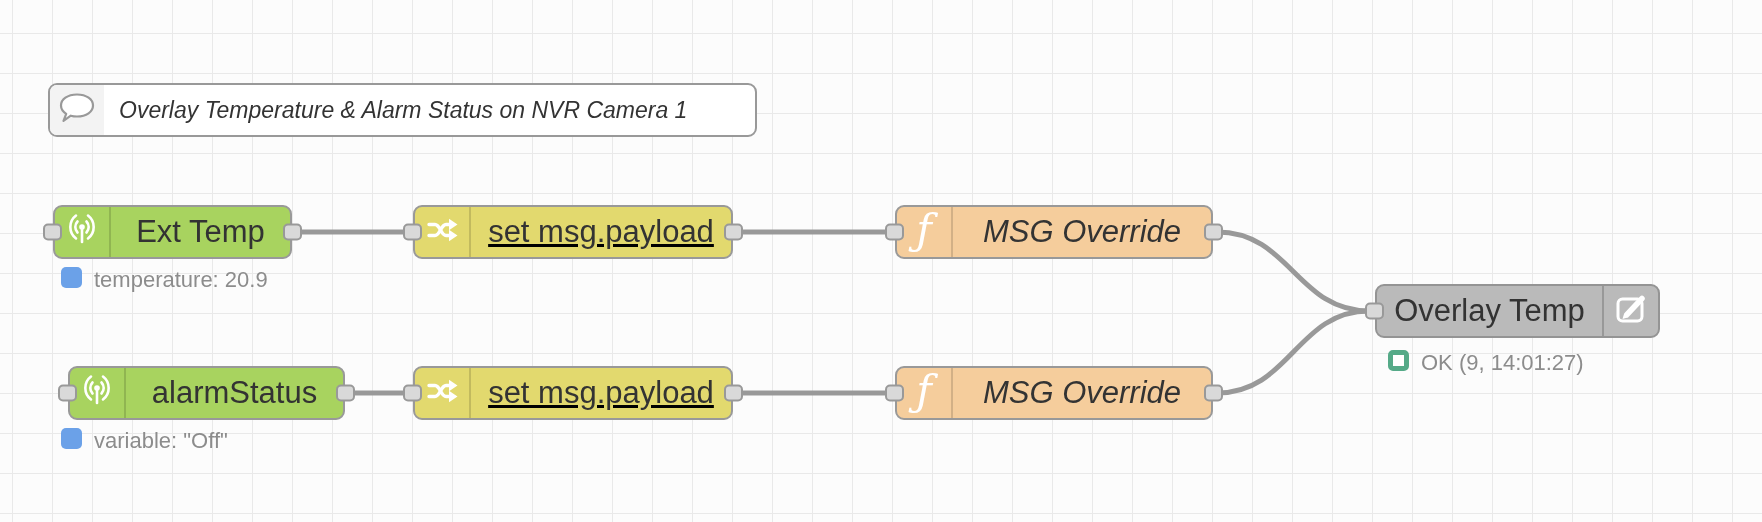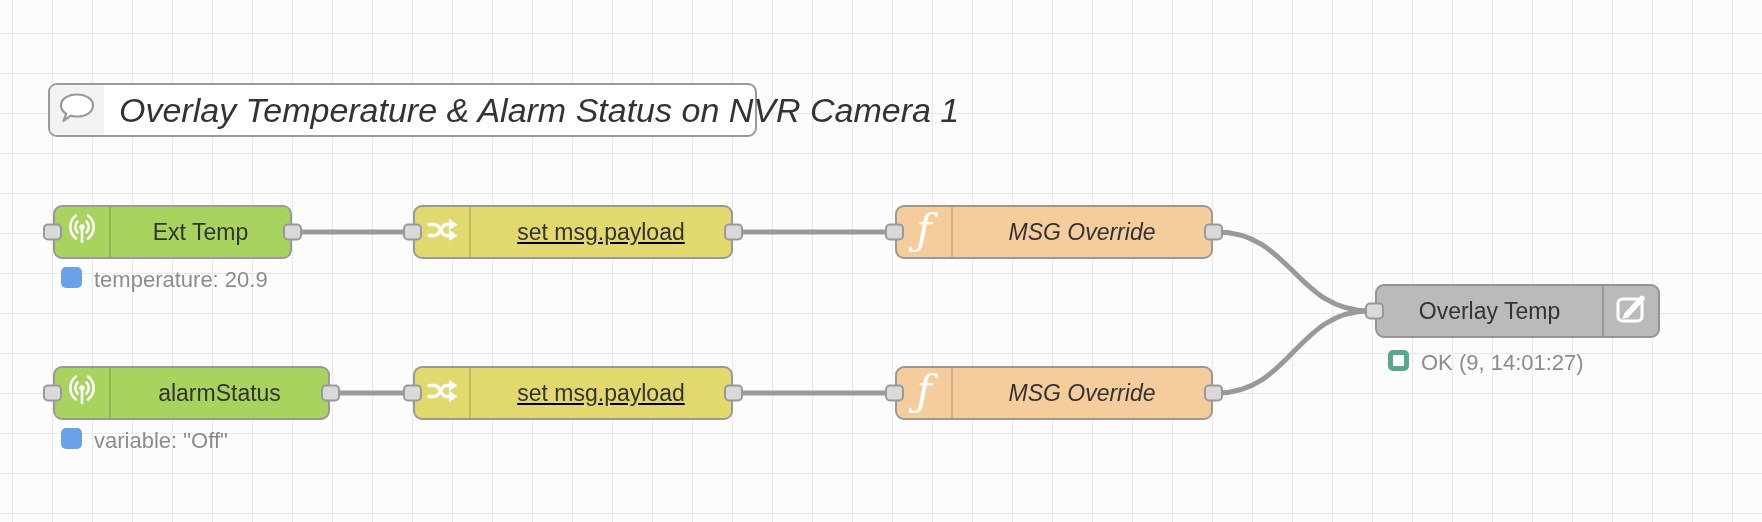--- a/index.html
+++ b/index.html
@@ -22,27 +22,27 @@
     display:flex;align-items:stretch;z-index:2;
   }
   .icon-region{
     flex:0 0 54px;display:flex;align-items:center;justify-content:center;
     border-top-left-radius:7px;border-bottom-left-radius:7px;
   }
   .sep-right{border-right:2px solid rgba(0,0,0,0.14);}
   .sep-left{border-left:2px solid rgba(0,0,0,0.18);}
   .node .label{
     flex:1;display:flex;align-items:center;justify-content:center;
-    font-size:23px;color:#333;white-space:nowrap;padding:0 4px;
+    font-size:31px;color:#333;white-space:nowrap;padding:0 4px;
   }
   .italic{font-style:italic;}
 
   .node-comment{background:#fff;}
   .node-comment .icon-region{background:#f3f3f3;}
-  .node-comment .label{justify-content:flex-start;font-size:34px;padding:8px 15px;}
+  .node-comment .label{justify-content:flex-start;font-size:23px;padding:8px 15px;}
   .node-green{background:#a8d35f;}
   .node-change{background:#e2d96e;text-decoration:underline;}
   .node-function{background:#f5cd9c;}
   .node-gray{background:#bababa;border-color:#949494;}
   .node-gray .icon-region{border-top-left-radius:0;border-bottom-left-radius:0;
     border-top-right-radius:7px;border-bottom-right-radius:7px;}
 
   .port{
     position:absolute;width:19px;height:17px;box-sizing:border-box;
     background:#d9d9d9;border:2px solid #999;border-radius:5px;
@@ -131,21 +131,21 @@
 
   <div class="node node-function" style="left:895px;top:205px;width:318px;">
     <span class="port port-left"></span>
     <div class="icon-region sep-right">
       <span class="fn-glyph">ƒ</span>
     </div>
     <div class="label italic">MSG Override</div>
     <span class="port port-right"></span>
   </div>
 
-  <div class="node node-green" style="left:53px;top:366px;width:277px;">
+  <div class="node node-green" style="left:68px;top:366px;width:277px;">
     <span class="port port-left"></span>
     <div class="icon-region sep-right">
       <span>
         <svg width="38" height="36" viewBox="0 0 36 36" fill="none" stroke="#fff" stroke-width="2.6" stroke-linecap="round">
           <circle cx="18" cy="15" r="2.8" fill="#fff" stroke="none"></circle>
           <path d="M18 17 V30"></path>
           <path d="M13.5 9.5 A8 8 0 0 0 13.5 20.5"></path>
           <path d="M22.5 9.5 A8 8 0 0 1 22.5 20.5"></path>
           <path d="M12 3.5 A14.5 14.5 0 0 0 12 26.5"></path>
           <path d="M24 3.5 A14.5 14.5 0 0 1 24 26.5"></path>

